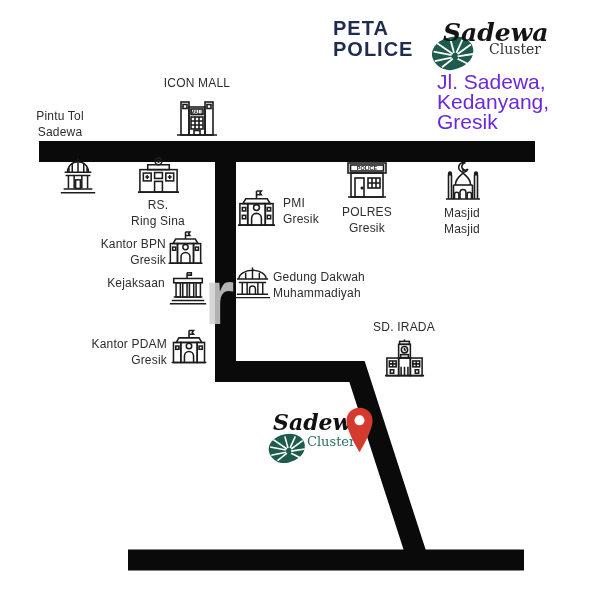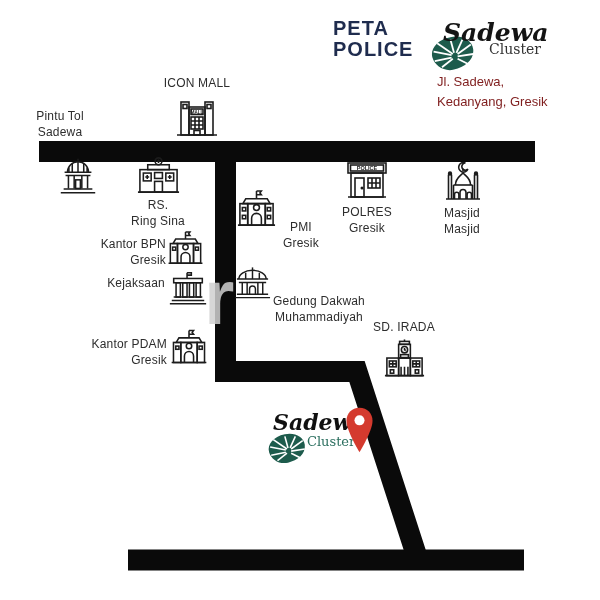--- a/index.html
+++ b/index.html
@@ -8,30 +8,30 @@
   .abs{position:absolute;}
 
   
   .peta{left:333px;top:18px;font-size:20px;line-height:21px;font-weight:800;
         letter-spacing:1px;color:#1f2c4e;z-index:3;}
   .brand-name{left:443px;top:18px;font-size:25px;font-weight:bold;font-style:italic;
               font-family:"DejaVu Serif", serif;color:#141414;z-index:4;}
   .brand-sub{left:489px;top:41px;font-size:14px;font-family:"DejaVu Serif", serif;
              color:#333333;z-index:4;}
   .brand-leaf{left:429px;top:36px;z-index:3;}
-  .address{left:437px;top:72px;font-size:13px;line-height:20px;color:#7f1d1d;z-index:3;}
+  .address{left:437px;top:72px;font-size:21px;line-height:20px;color:#6d28d9;z-index:3;}
 
   
   .roads{left:0;top:0;z-index:1;}
   .watermark{left:204px;top:258px;font-size:78px;font-weight:700;color:rgba(208,208,208,0.85);
              z-index:2;line-height:78px;}
 
   
   .lbl{font-size:12px;line-height:15.5px;color:#2d2d2d;font-weight:400;letter-spacing:.2px;z-index:3;}
-  .c{text-align:center;} .r{text-align:right;} .l{text-align:center;margin-top:24px;}
+  .c{text-align:center;} .r{text-align:right;} .l{text-align:left;}
   .icon{z-index:3;}
   .icon svg{display:block;}
 
   
   .marker-name{left:273px;top:409px;font-size:22px;font-weight:bold;font-style:italic;
                font-family:"DejaVu Serif", serif;color:#101010;z-index:4;}
   .marker-sub{left:307px;top:434px;font-size:13px;font-family:"DejaVu Serif", serif;
               color:#2a6e5e;z-index:4;}
   .marker-leaf{left:267px;top:430px;z-index:3;}
   .marker-pin{left:345px;top:405px;z-index:4;}

